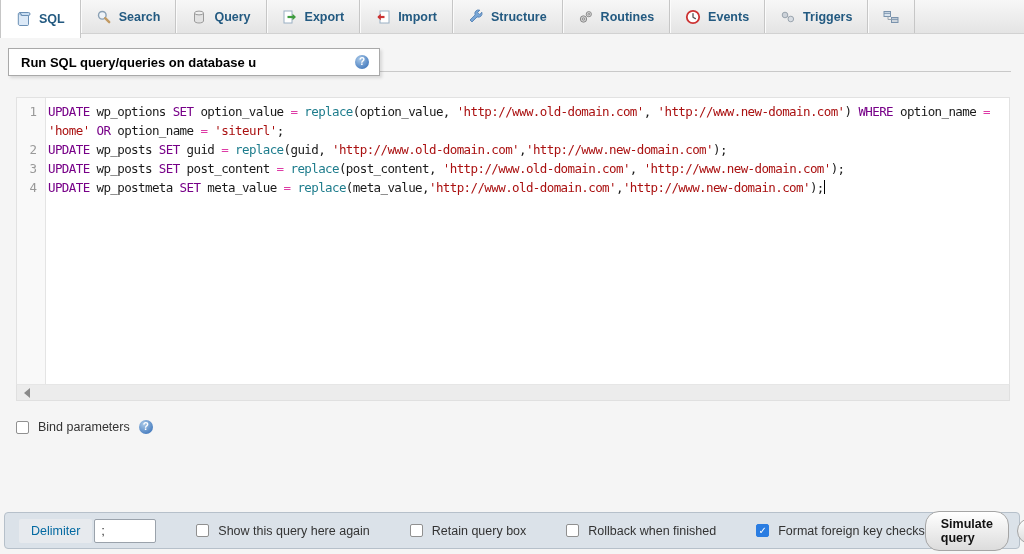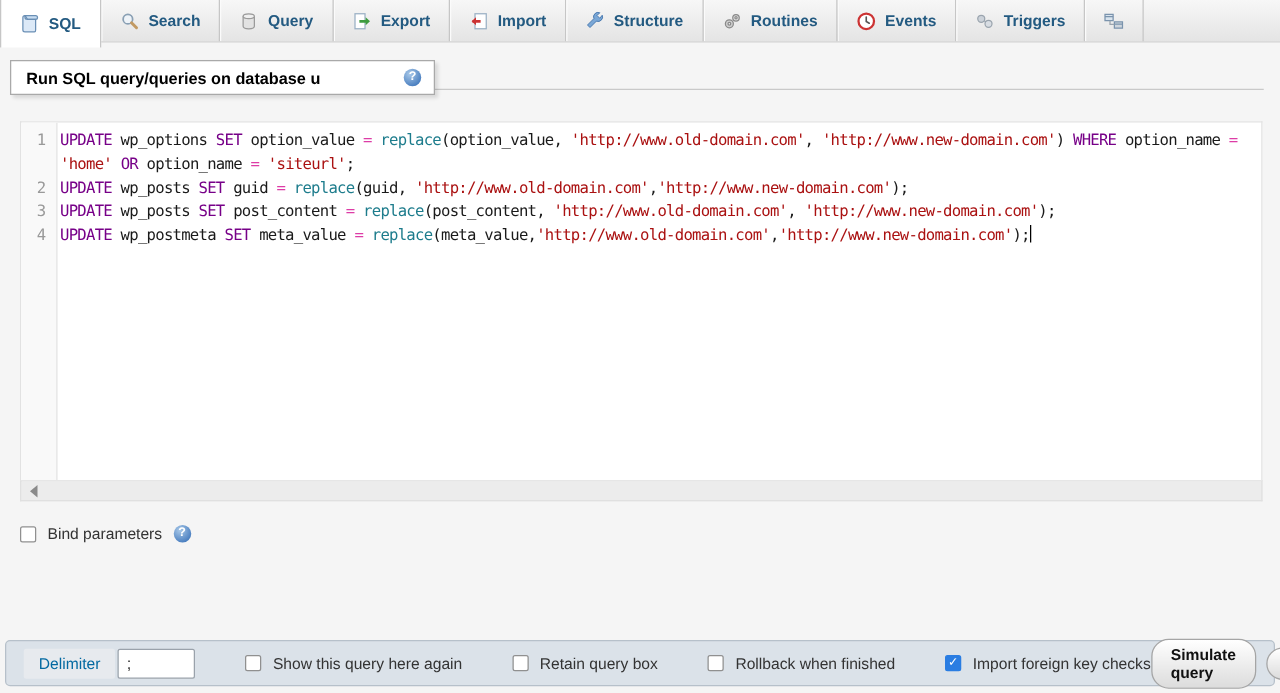--- a/index.html
+++ b/index.html
@@ -28,21 +28,21 @@
     background:#fff;height:38px;margin-bottom:-5px;
     border-left:1px solid #c6c6c6;border-right:1px solid #c6c6c6;
     box-shadow:none;z-index:3;
   }
   .tab .ticon{width:16px;height:16px;display:inline-block;flex:none;}
   .tab .ticon svg{width:16px;height:16px;display:block;}
   
   .content{position:relative;padding:14px 14px 0 16px;}
   .fsline{position:absolute;left:8px;right:13px;top:37px;border-top:1px solid #c9c9c9;}
   .runbox{
-    position:relative;left:-8px;width:340px;height:28px;z-index:2;
+    position:relative;left:-8px;width:372px;height:28px;z-index:2;
     background:#fff;border:1px solid #a9a9a9;
     box-shadow:2px 2px 3px rgba(0,0,0,.12);
     display:flex;align-items:center;padding:0 10px 0 12px;
     box-sizing:border-box;
     gap:46px;
   }
   .runbox .rb-title{font-size:13px;font-weight:bold;color:#000;flex:1;}
   .helpdot{
     width:14px;height:14px;border-radius:50%;flex:none;
     background:radial-gradient(circle at 35% 30%, #a8c8e8, #4a7fc0 75%);
@@ -278,20 +278,20 @@
       <span class="fopt">
         <span class="cb"></span>
         <span>Retain query box</span>
       </span>
       <span class="fopt">
         <span class="cb"></span>
         <span>Rollback when finished</span>
       </span>
       <span class="fopt">
         <span class="cb checked"></span>
-        <span>Import foreign key checks</span>
+        <span>Format foreign key checks</span>
       </span>
     </span>
   <span class="fbtns">
     <span class="btn bold">Simulate query</span>
     <span class="btn bold">Go</span>
   </span>
 </div>
 
 </body></html>

